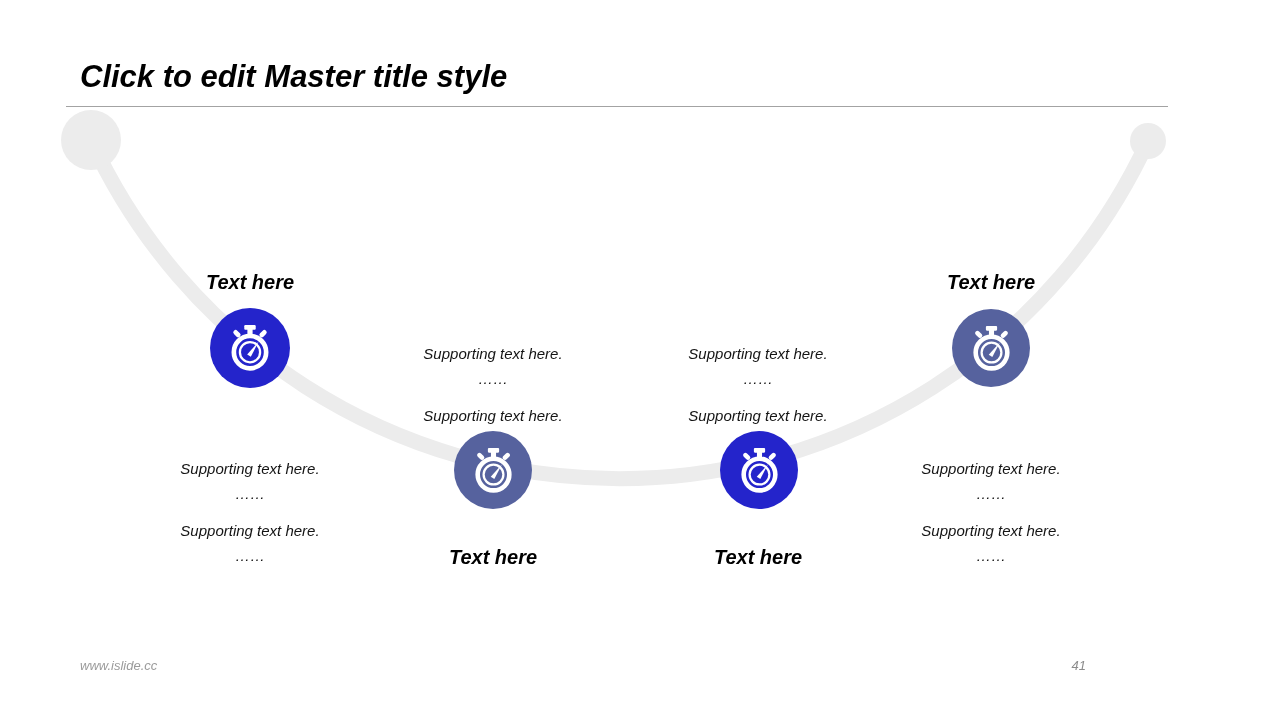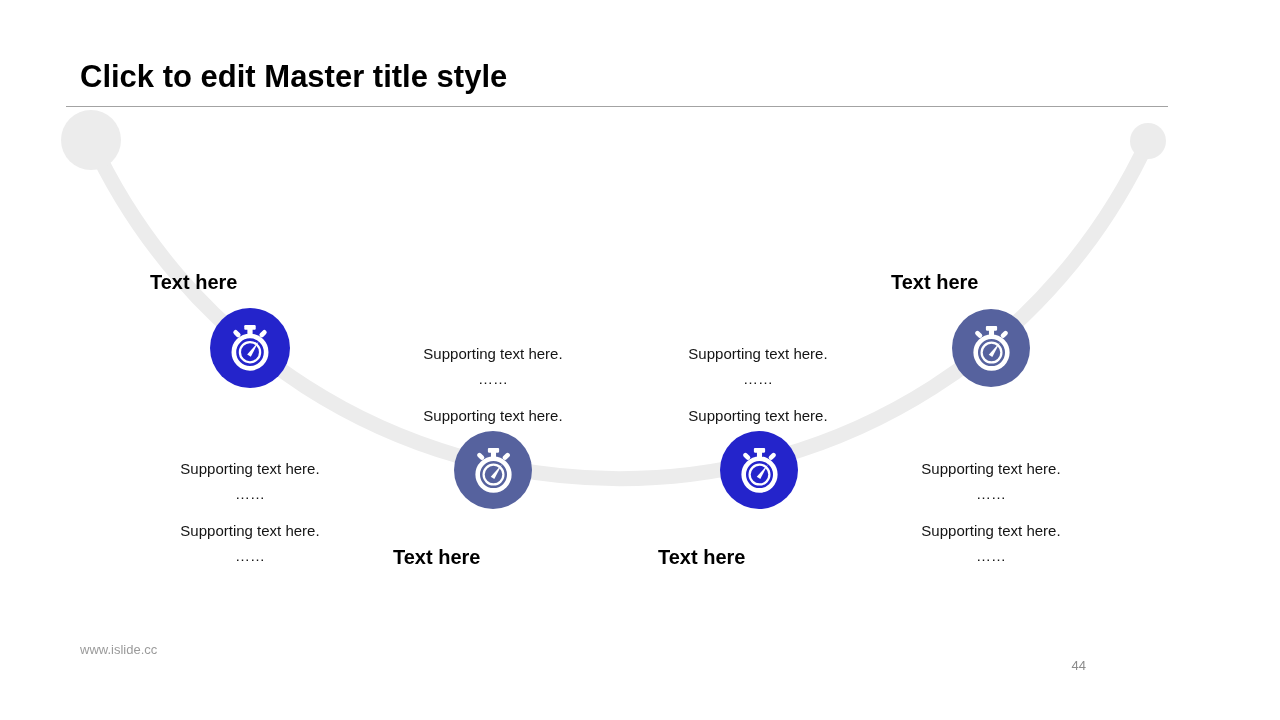--- a/index.html
+++ b/index.html
@@ -1,44 +1,44 @@
 <!DOCTYPE html>
 <html><head>
 <meta charset="utf-8">
 <style>
   html,body { margin:0; padding:0; background:#fff; }
   .slide {
     position:relative; width:1168px; height:720px; background:#ffffff;
-    font-family:"Liberation Sans","DejaVu Sans",sans-serif; overflow:hidden;
+    font-family:"Liberation Sans","DejaVu Sans",sans-serif; overflow:hidden;font-style:italic;
   }
   .slide-title {
     position:absolute; left:80px; top:58px; font-size:31px; line-height:38px;
     font-weight:bold; color:#000; white-space:nowrap;
   }
   .title-divider {
     position:absolute; left:66px; top:106px; width:1144px; height:1px; background:#a3a3a3;
   }
   .arc-layer { position:absolute; left:0; top:0; }
   .node {
     position:absolute; border-radius:50%;
     display:flex; align-items:center; justify-content:center;
   }
   .node.primary   { background:#2424cb; }
   .node.secondary { background:#56629e; }
   .m-label {
-    position:absolute; width:200px; 
+    position:absolute; width:200px; text-align:center;
     font-size:20px; line-height:26px; font-weight:bold; color:#000;
   }
   .support {
     position:absolute; width:220px; text-align:center;
     font-size:15px; line-height:25px; color:#141414;margin-top:43px;
   }
   .support .gap { margin-top:12px; }
   .footer-link {
-    position:absolute; left:80px; top:642px; font-size:13px; color:#9b9b9b;
+    position:absolute; left:80px; top:658px; font-size:13px; color:#9b9b9b;
     text-decoration:none;
   }
   .page-num {
     position:absolute; right:82px; top:658px; font-size:13px; color:#8c8c8c;
   }
 </style>
 </head>
 <body>
 
 <div class="slide">
@@ -130,15 +130,15 @@
     </svg>
   </div>
   <div class="support" style="left:881px; top:413px;">
     <div>Supporting text here.</div>
     <div>……</div>
     <div class="gap">Supporting text here.</div>
     <div>……</div>
   </div>
 
   <a class="footer-link" href="#">www.islide.cc</a>
-  <div class="page-num">44</div>
+  <div class="page-num">41</div>
 
 </div>
 
 </body></html>

